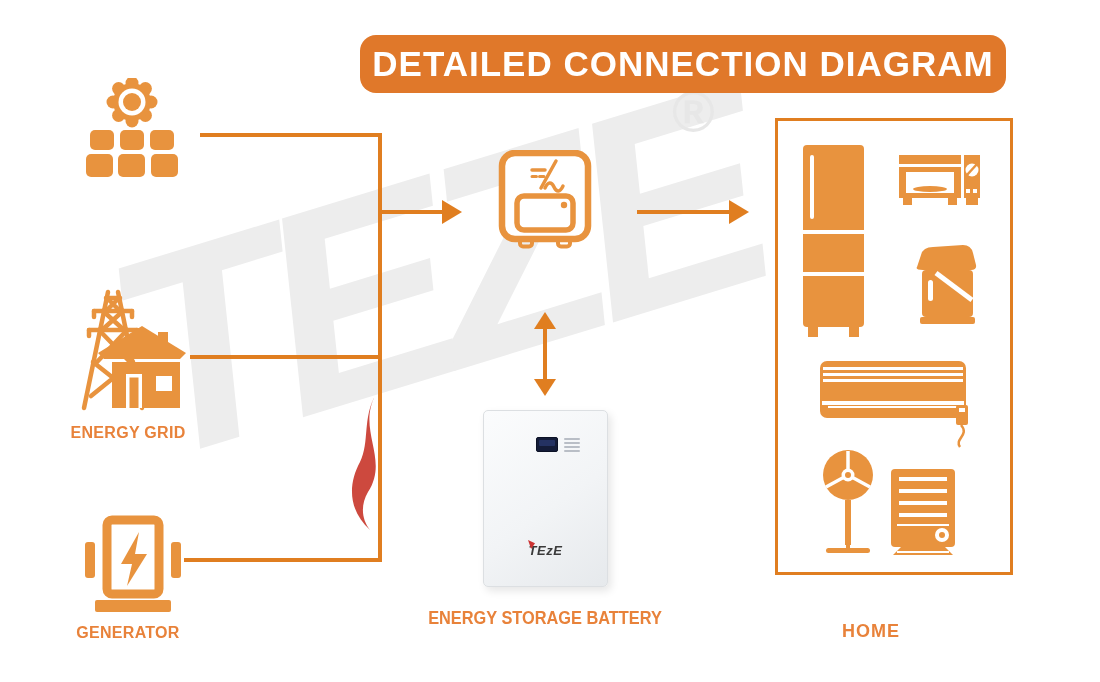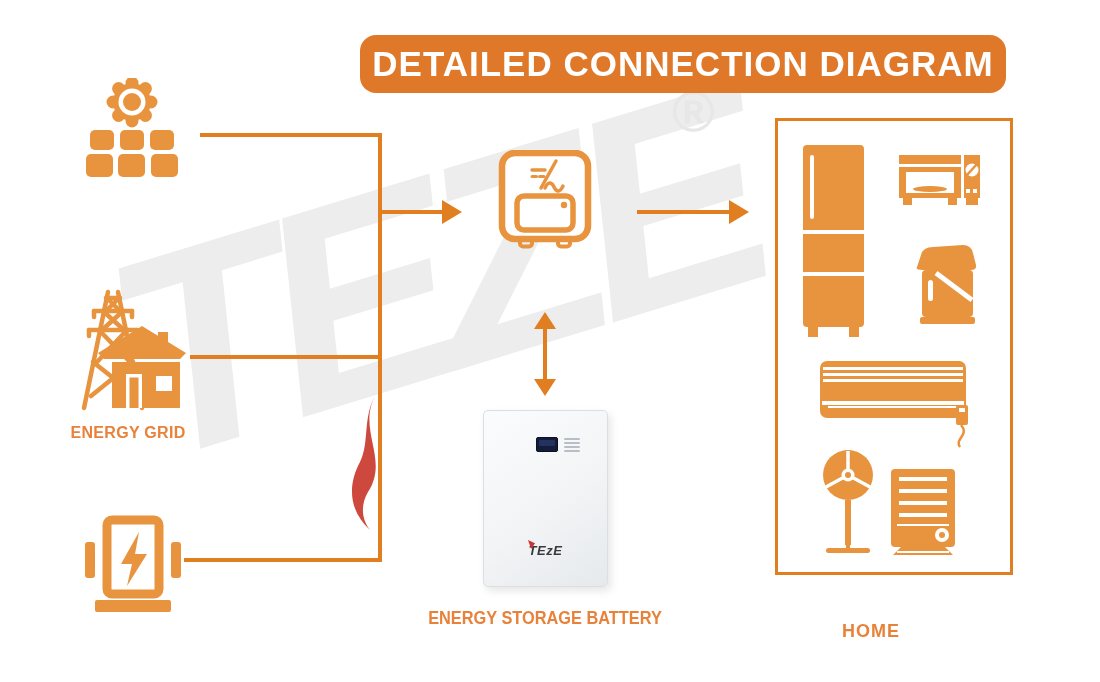--- a/index.html
+++ b/index.html
@@ -152,20 +152,21 @@
   </svg>
   <div class="nlabel lbl-grid">ENERGY GRID</div>
 
   <svg class="icon ic-gen" viewBox="0 0 100 103">
     <rect x="2" y="30" width="10" height="36" rx="3" fill="currentColor"></rect>
     <rect x="88" y="30" width="10" height="36" rx="3" fill="currentColor"></rect>
     <rect x="24" y="8" width="52" height="74" rx="5" fill="#fff" stroke="currentColor" stroke-width="9"></rect>
     <polygon points="56,20 38,52 49,52 44,74 64,42 52,42" fill="currentColor"></polygon>
     <rect x="12" y="88" width="76" height="12" rx="2" fill="currentColor"></rect>
   </svg>
+  <div class="nlabel lbl-gen">GENERATOR</div>
 
   <svg class="icon ic-inv" viewBox="0 0 94 100">
     <rect x="4" y="3" width="86" height="86" rx="13" fill="#fff" stroke="currentColor" stroke-width="6.5"></rect>
     <g stroke="currentColor" stroke-linecap="round" fill="none">
       <path d="M34,20 h13" stroke-width="3.5"></path>
       <path d="M34,26.5 h4.5 M41.5,26.5 h4.5" stroke-width="3"></path>
       <path d="M58,11 L43,38" stroke-width="3.5"></path>
       <path d="M47,38 c3,-6.5 6.5,-6.5 9,-1 c2.5,5.5 6,5.5 9,-1" stroke-width="3.5"></path>
     </g>
     <rect x="19" y="46" width="56" height="34" rx="7" fill="#fff" stroke="currentColor" stroke-width="5.5"></rect>

